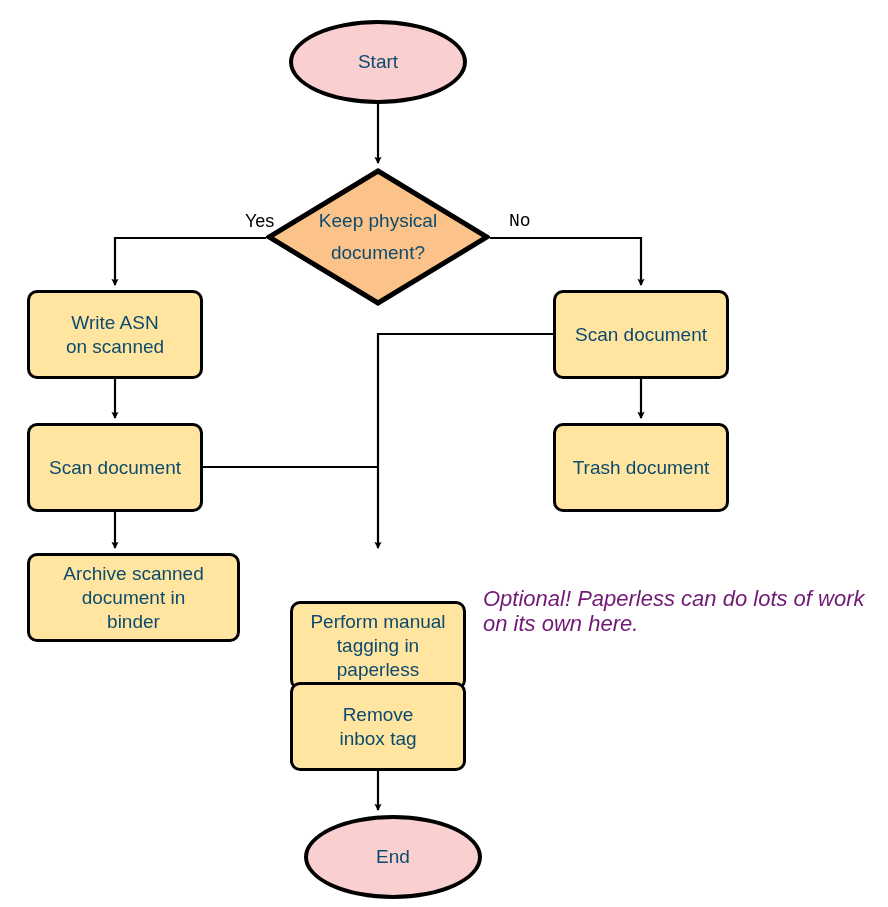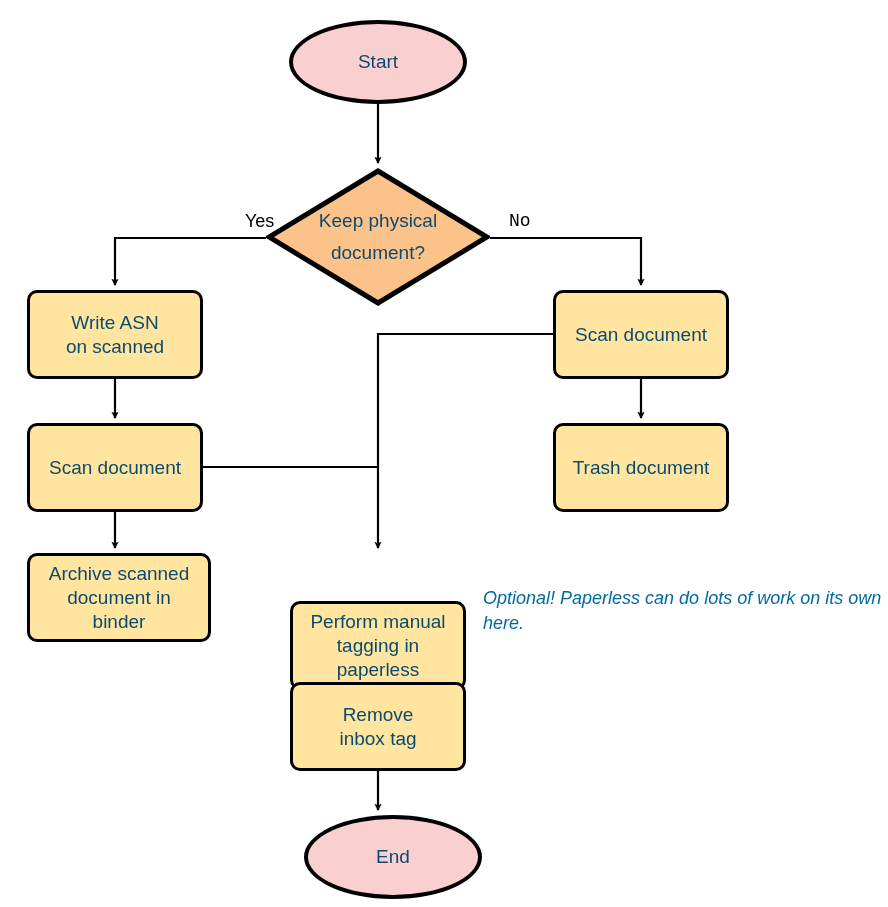--- a/index.html
+++ b/index.html
@@ -71,24 +71,24 @@
   .edge-label {
     position: absolute;
     font-size: 18px;
     line-height: 20px;
     color: #000000;
     z-index: 3;
     white-space: nowrap;
   }
   .annotation {
     position: absolute;
-    font-size: 18px;
+    font-size: 22px;
     line-height: 25px;
     font-style: italic;
-    color: #0369a1;
+    color: #701a75;
     z-index: 3;
   }
 </style>
 </head>
 <body>
 
 <div id="diagram-root">
 
   <svg id="edge-layer" viewBox="0 0 888 907" width="888" height="907" aria-hidden="true">
     <defs>
@@ -139,21 +139,21 @@
 
   <div class="node node-process" style="left:27px; top:290px; width:176px; height:89px;">
     <span>Write ASN
 on scanned</span>
   </div>
 
   <div class="node node-process" style="left:27px; top:423px; width:176px; height:89px;">
     <span>Scan document</span>
   </div>
 
-  <div class="node node-process" style="left:27px; top:553px; width:184px; height:89px;">
+  <div class="node node-process" style="left:27px; top:553px; width:213px; height:89px;">
     <span>Archive scanned
 document in
 binder</span>
   </div>
 
   <div class="node node-process" style="left:553px; top:290px; width:176px; height:89px;">
     <span>Scan document</span>
   </div>
 
   <div class="node node-process" style="left:553px; top:423px; width:176px; height:89px;">

